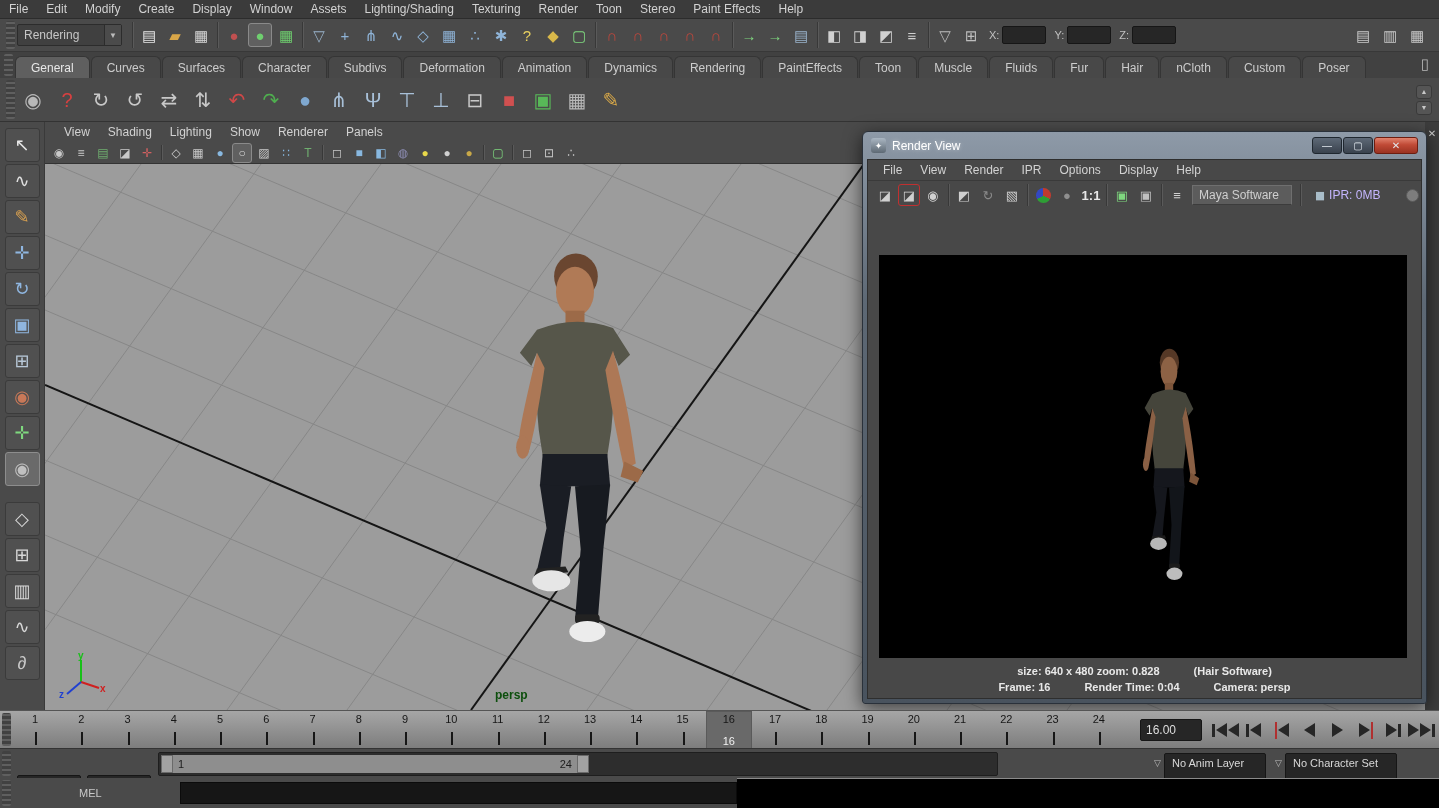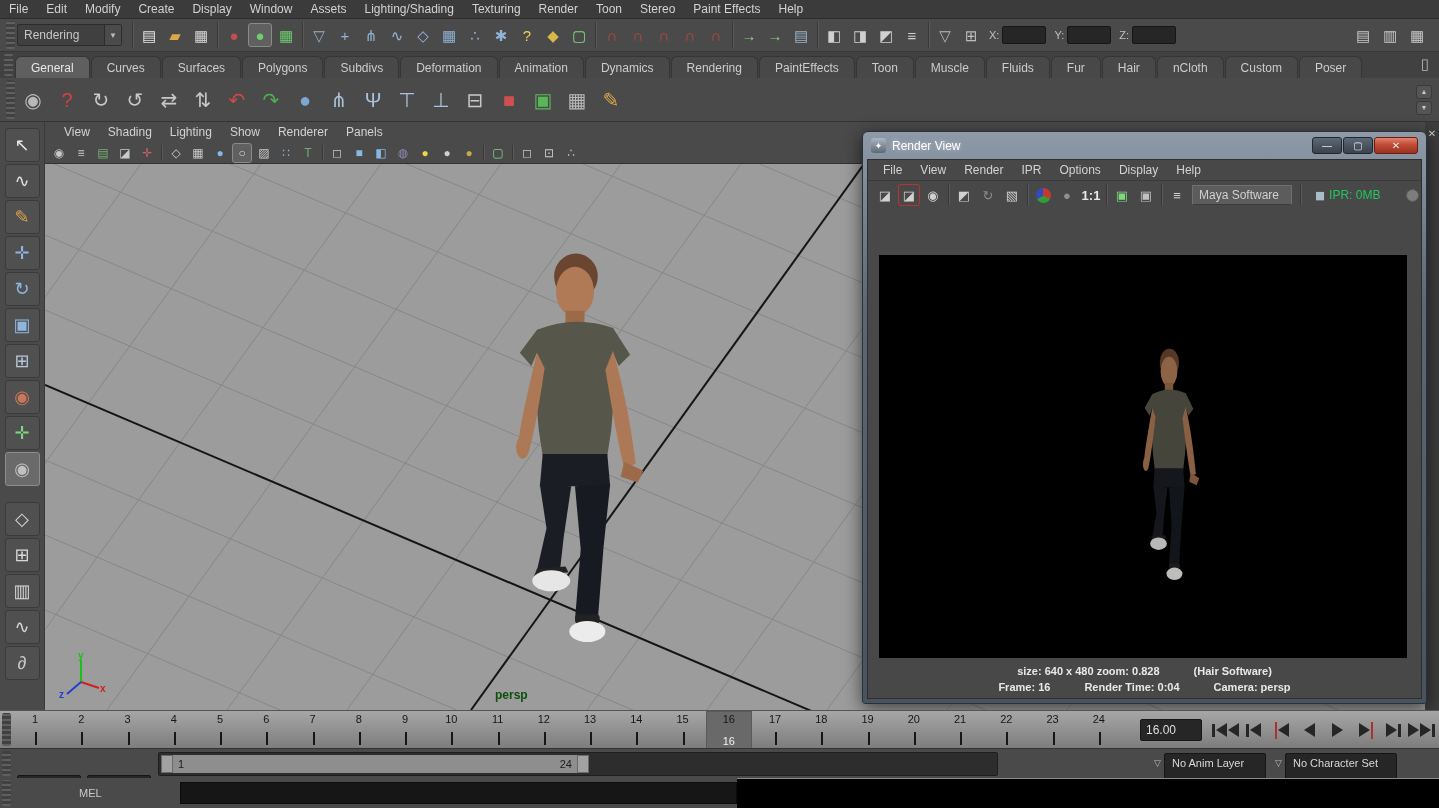--- a/index.html
+++ b/index.html
@@ -112,21 +112,21 @@
   #rv-menus { position:absolute; left:0; top:0; width:100%; height:21px; display:flex;
     align-items:center; padding-left:6px; border-bottom:1px solid #3a3a3a; }
   #rv-toolbar { position:absolute; left:0; top:21px; width:100%; height:28px; display:flex;
     align-items:center; padding-left:6px; }
   #rv-toolbar .tile { width:22px; height:22px; }
   #rv-toolbar .tile .glyph { font-size:13px; }
   #rv-renderer-box { width:100px; height:20px; background:#5c5c5c; border:1px solid #6f6f6f;
     border-bottom-color:#3c3c3c; font-size:12px; color:#cfcfcf; padding:2px 6px; margin:0 4px;
     white-space:nowrap; }
   #rv-pause { font-size:11px; letter-spacing:-2px; color:#a9bdc9; margin:0 6px 0 10px; }
-  #rv-ipr-mem { font-size:12px; color:#22c55e; margin-right:26px; white-space:nowrap; }
+  #rv-ipr-mem { font-size:12px; color:#c4b5fd; margin-right:26px; white-space:nowrap; }
   #rv-stop { width:13px; height:13px; border-radius:50%; background:#7d7d7d;
     border:1px solid #5a5a5a; }
   #rv-image { position:absolute; left:11px; top:95px; width:528px; height:403px; background:#000; }
   .rv-status { position:absolute; left:0; width:100%; display:flex; justify-content:center;
     gap:34px; font-size:11px; font-weight:bold; color:#e8e8e8; }
   #rv-status1 { top:505px; }
   #rv-status2 { top:521px;justify-content:center; }
 
   
   #timeline { left:0; top:710px; width:1439px; height:38px;
@@ -367,21 +367,21 @@
         </span>
       </div>
   </div>
 
   <div id="shelf-tabs" class="abs">
     <span class="grip"></span>
     <div style="display:flex;align-items:flex-end">
         <span class="tab lbl active" data-label="General">General</span>
         <span class="tab lbl" data-label="Curves">Curves</span>
         <span class="tab lbl" data-label="Surfaces">Surfaces</span>
-        <span class="tab lbl" data-label="Polygons">Polygons</span>
+        <span class="tab lbl" data-label="Polygons">Character</span>
         <span class="tab lbl" data-label="Subdivs">Subdivs</span>
         <span class="tab lbl" data-label="Deformation">Deformation</span>
         <span class="tab lbl" data-label="Animation">Animation</span>
         <span class="tab lbl" data-label="Dynamics">Dynamics</span>
         <span class="tab lbl" data-label="Rendering">Rendering</span>
         <span class="tab lbl" data-label="PaintEffects">PaintEffects</span>
         <span class="tab lbl" data-label="Toon">Toon</span>
         <span class="tab lbl" data-label="Muscle">Muscle</span>
         <span class="tab lbl" data-label="Fluids">Fluids</span>
         <span class="tab lbl" data-label="Fur">Fur</span>

